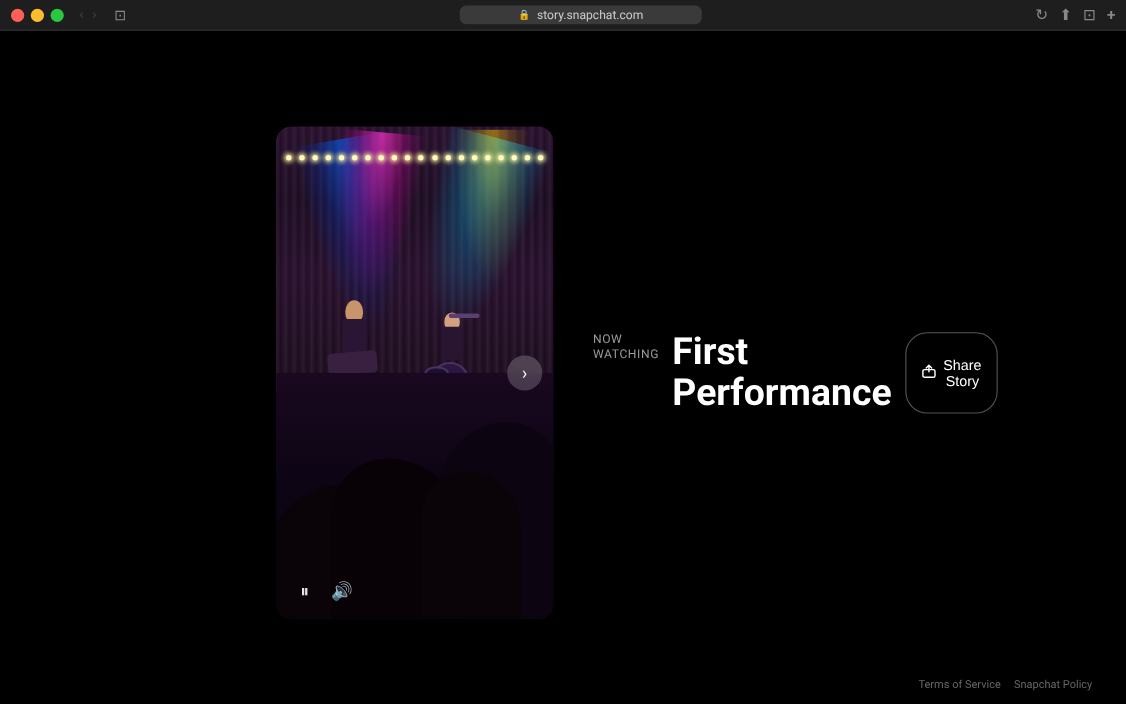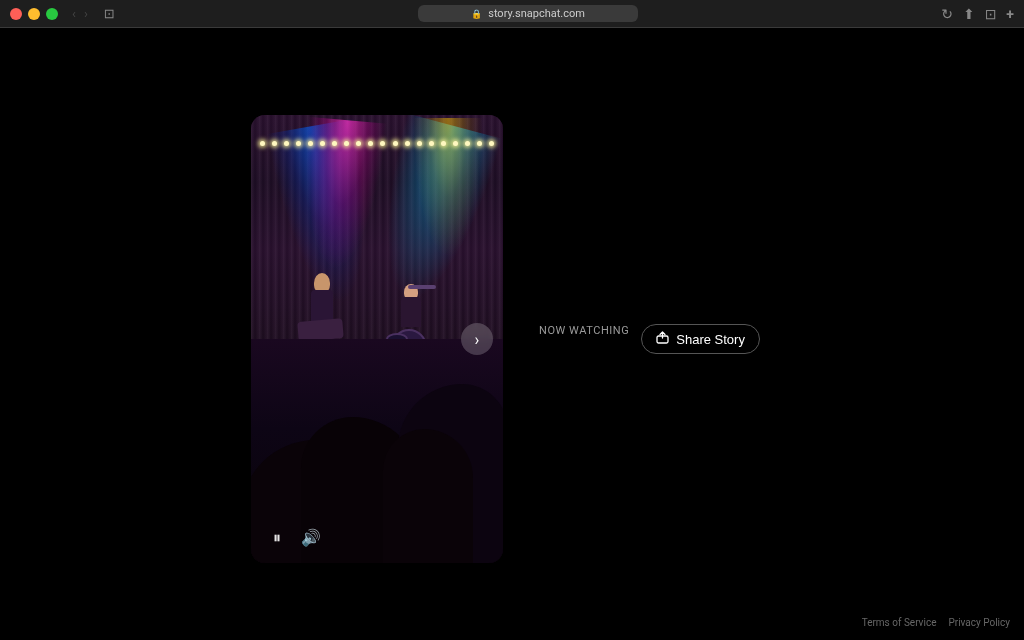--- a/index.html
+++ b/index.html
@@ -519,21 +519,21 @@
     }
 
     .share-icon {
       font-size: 13px;
     }
 
     
     .footer-links {
       position: absolute;
       bottom: 12px;
-      right: 14px;
+      right: 31px;
       display: flex;
       gap: 12px;
       margin-left: 24px;
     }
 
     .footer-link {
       font-size: 10px;
       color: #666;
       cursor: pointer;
       text-decoration: none;
@@ -637,30 +637,31 @@
       <div class="video-next-arrow">›</div>
 
       <div class="video-controls">
         <div class="control-btn">⏸</div>
         <div class="control-btn">🔊</div>
       </div>
     </div>
 
     <div class="info-panel">
       <span class="now-watching-label">NOW WATCHING</span>
+      <h1 class="story-title">First Performance</h1>
       <button class="share-btn">
         <span class="share-icon">
           <svg width="13" height="13" viewBox="0 0 13 13" fill="none" xmlns="http://www.w3.org/2000/svg">
             <rect x="1" y="5" width="11" height="7" rx="1.5" stroke="white" stroke-width="1.3" fill="none"></rect>
             <path d="M6.5 1 L6.5 7 M4 3.5 L6.5 1 L9 3.5" stroke="white" stroke-width="1.3" stroke-linecap="round" stroke-linejoin="round"></path>
           </svg>
         </span>
         <span>Share Story</span>
       </button>
     </div>
   </div>
 
   <div class="footer-links">
     <a class="footer-link">Terms of Service</a>
-    <a class="footer-link">Privacy Policy</a>
+    <a class="footer-link">Snapchat Policy</a>
   </div>
 
 </div>
 
 </body></html>

